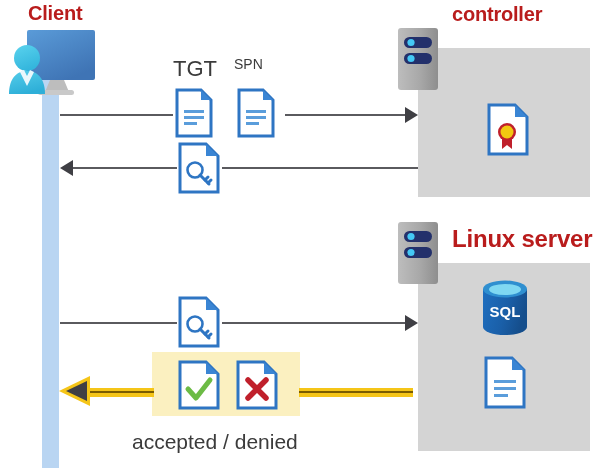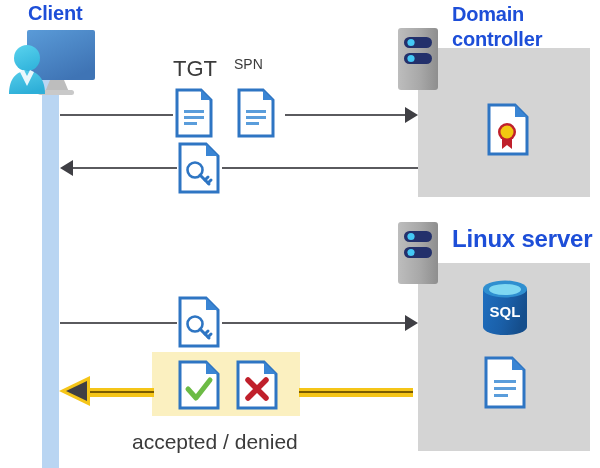--- a/index.html
+++ b/index.html
@@ -13,21 +13,21 @@
     width: 600px;
     height: 468px;
     background: #ffffff;
     overflow: hidden;
   }
   .abs { position: absolute; }
 
   
   .title-bold {
     font-weight: bold;
-    color: #1d4ed8;
+    color: #b91c1c;
     letter-spacing: -0.2px;
   }
   .label-plain {
     color: #3b3b3b;
     font-weight: normal;
   }
 
   
   .gray-panel { background: #d4d4d4; }
 
@@ -105,21 +105,20 @@
 
       <circle cx="21" cy="32" r="13" fill="url(#headGrad)"></circle>
 
       <path d="M3 68 C3 52 11 45 21 45 C31 45 39 52 39 68 z" fill="url(#bodyGrad)"></path>
 
       <path d="M14 46 L21 60 L28 46 L24 44 L21 50 L18 44 z" fill="#eaf7fc"></path>
     </svg>
   </div>
 
   <div class="abs" style="left:452px; top:2px; width:148px;">
-    <div class="title-bold" style="font-size:20px; line-height:25px;">Domain</div>
     <div class="title-bold" style="font-size:20px; line-height:25px;">controller</div>
   </div>
 
   <div class="abs" style="left:398px; top:28px; width:40px; height:62px;">
     <svg width="40" height="62" viewBox="0 0 40 62">
       <defs>
         <linearGradient id="srvGrad1" x1="0" y1="0" x2="1" y2="0">
           <stop offset="0%" stop-color="#bdbdbd"></stop>
           <stop offset="55%" stop-color="#a8a8a8"></stop>
           <stop offset="100%" stop-color="#8e8e8e"></stop>

